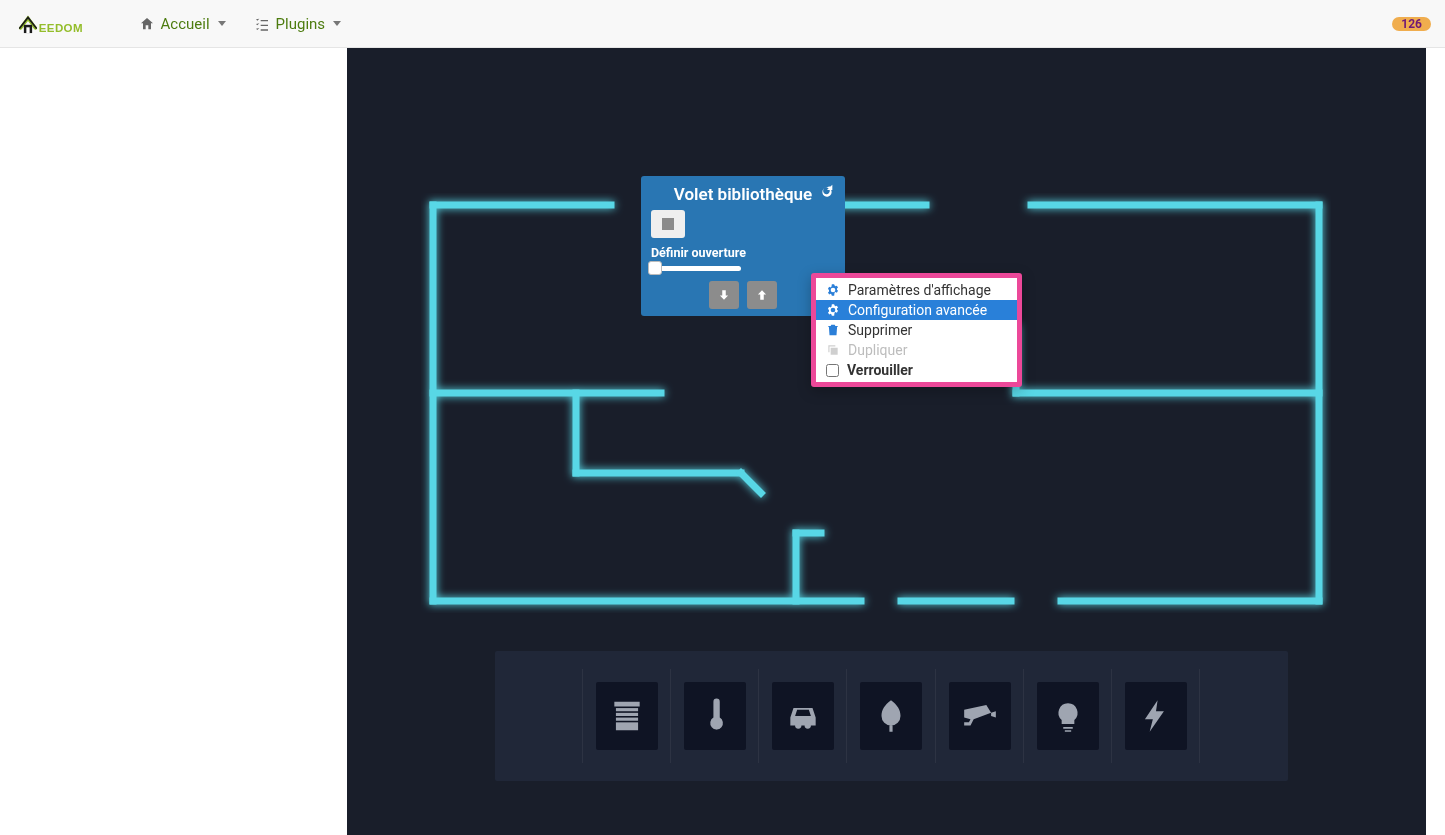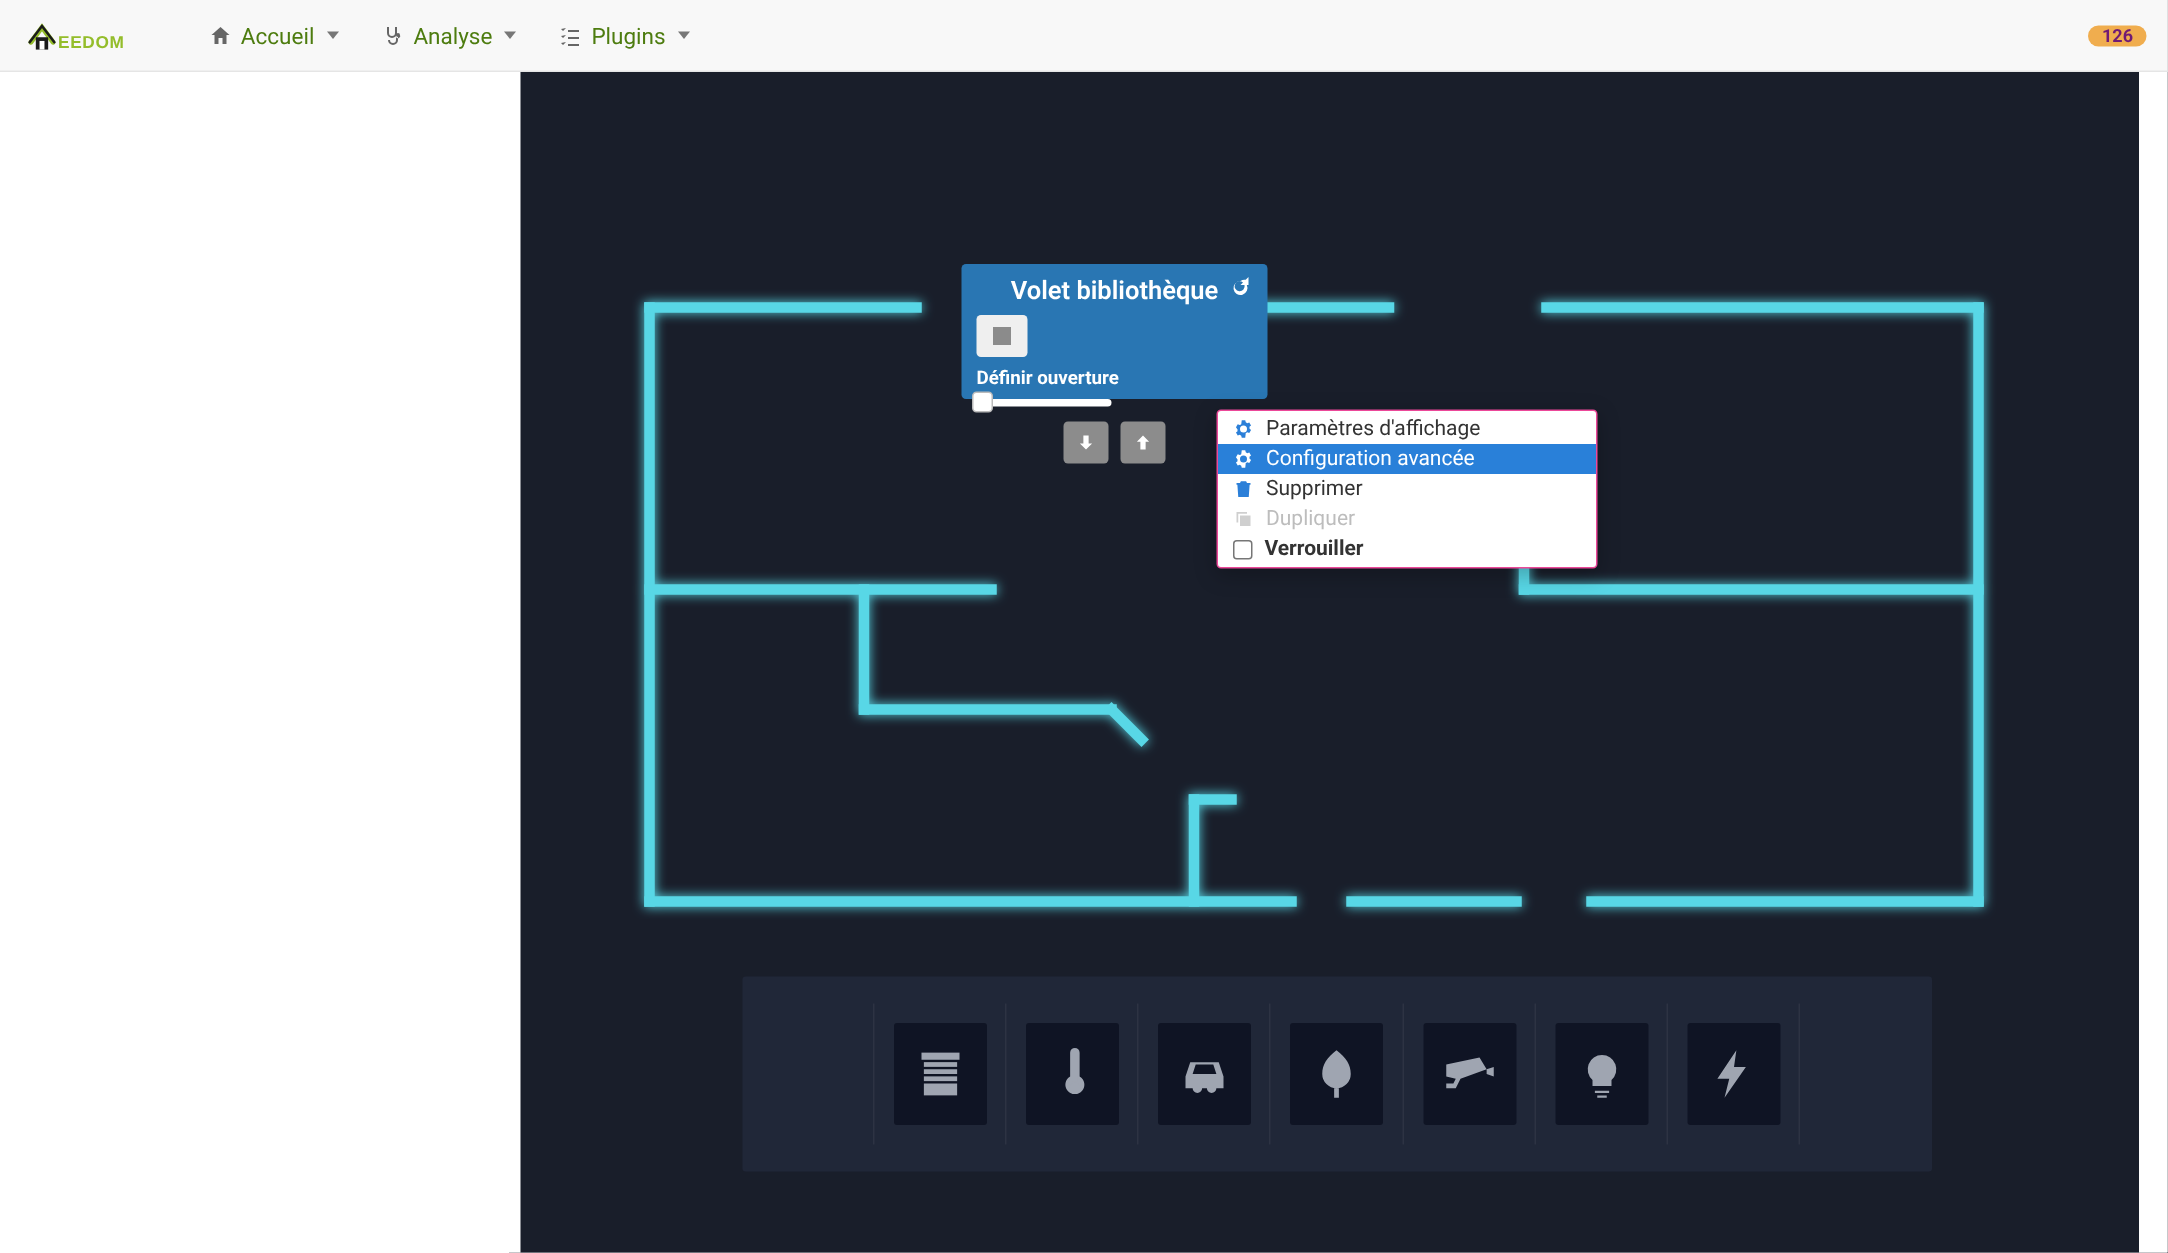--- a/index.html
+++ b/index.html
@@ -16,38 +16,38 @@
   .nav-icon { width:16px; height:16px; fill:#666; }
 
   
   
   .canvas { position:absolute; top:48px; left:347px; width:1079px; height:787px; background:#191e2a; }
   
   
   .floorplan { position:absolute; top:145px; left:74px; width:910px; height:420px; }
 
   
-  .widget-wrap { position:absolute; top:128px; left:294px; width:204px; height:90px; border-radius:4px; }
+  .widget-wrap { position:absolute; top:128px; left:294px; width:204px; height:140px; border-radius:4px; }
   .widget-wrap::before { content:""; position:absolute; inset:-12px; border-radius:10px; background:radial-gradient(closest-side, rgba(255,10,10,0.55) 0%, rgba(255,0,0,0.35) 45%, rgba(255,0,0,0) 80%); z-index:0; }
   .widget { position:relative; z-index:1; width:100%; height:100%; background:#2976b3; color:#fff; border-radius:3px; padding:6px 10px 10px 10px; }
   .widget-header { display:flex; align-items:center; justify-content:center; font-weight:600; font-size:17px; position:relative; height:24px; }
   .widget-refresh { position:absolute; right:0; top:2px; width:16px; height:16px; fill:#fff; cursor:pointer; }
   .widget-body { display:flex; gap:8px; margin-top:4px; align-items:flex-start;flex-direction:column; }
   .toggle-btn { width:34px; height:28px; background:#efefef; border:none; border-radius:3px; display:flex; align-items:center; justify-content:center; cursor:pointer; }
   .toggle-sq { width:12px; height:12px; background:#8b8b8b; }
   .slider-col { flex:1; }
   .slider-label { font-size:12.5px; font-weight:700; line-height:1.1; white-space:nowrap; }
   .slider-rail { margin-top:6px; width:90px; height:5px; background:#fff; border-radius:3px; position:relative; }
   .slider-knob { position:absolute; left:-3px; top:-4.5px; width:14px; height:14px; background:#fff; border:1px solid #bbb; border-radius:3px; }
   .widget-arrows { display:flex; justify-content:center; gap:8px; margin-top:10px; }
   .arrow-btn { width:30px; height:28px; background:#8c8c8c; border:none; border-radius:3px; display:flex; align-items:center; justify-content:center; cursor:pointer; }
   .arrow-btn svg { width:14px; height:14px; fill:#fff; }
 
   
-  .ctx-menu { position:absolute; top:225px; left:464px; width:254px; background:#fff; border:1px solid #ec4899; border-radius:3px; box-shadow:0 4px 14px rgba(0,0,0,0.25); font-size:14px; color:#333; padding:2px 0; z-index:5; }
+  .ctx-menu { position:absolute; top:225px; left:464px; width:211px; background:#fff; border:5px solid #ec4899; border-radius:3px; box-shadow:0 4px 14px rgba(0,0,0,0.25); font-size:14px; color:#333; padding:2px 0; z-index:5; }
   .ctx-item { display:flex; align-items:center; gap:8px; padding:2px 10px; cursor:pointer; min-height:20px; }
   .ctx-item.hover { background:#2980d9; color:#fff;text-align:center; }
   .ctx-item.disabled { color:#bdbdbd; cursor:default; }
   .ctx-item .mi { width:14px; height:14px; flex-shrink:0; fill:#2b7fd8; }
   .ctx-item.hover .mi { fill:#fff; }
   .ctx-item.disabled .mi { fill:#cfcfcf; }
   .ctx-item.checkbox input { margin:0; width:13px; height:13px; }
   .ctx-item.checkbox span { font-weight:700; }
 
   
@@ -75,27 +75,20 @@
       <rect x="15" y="21" width="4" height="7" fill="#fff"></rect>
       <text x="30" y="27" font-family="Arial" font-size="14" font-weight="900" fill="#94bd2b" letter-spacing="0.5">EEDOM</text>
     </svg>
   </div>
 
   <div class="nav-item">
     <svg class="nav-icon" viewBox="0 0 24 24">
         <path d="M12 3l9 8h-3v9h-4v-6H10v6H6v-9H3z"></path>
       </svg>
     <span>Accueil</span>
-    <span class="caret"></span>
-  </div>
-  <div class="nav-item">
-    <svg class="nav-icon" viewBox="0 0 24 24">
-        <path d="M6 3v6a5 5 0 0 0 10 0V3h-2v6a3 3 0 1 1-6 0V3H6zm13 8a2 2 0 1 0-2 2v3a5 5 0 0 1-10 0h2a3 3 0 0 0 6 0v-3a2 2 0 0 0 4-2z"></path>
-      </svg>
-    <span>Analyse</span>
     <span class="caret"></span>
   </div>
   <div class="nav-item">
     <svg class="nav-icon" viewBox="0 0 24 24">
         <path d="M3 5l2 2 3-3M3 12l2 2 3-3M3 19l2 2 3-3M10 6h11v2H10zM10 13h11v2H10zM10 20h11v2H10z"></path>
       </svg>
     <span>Plugins</span>
     <span class="caret"></span>
   </div>
 

